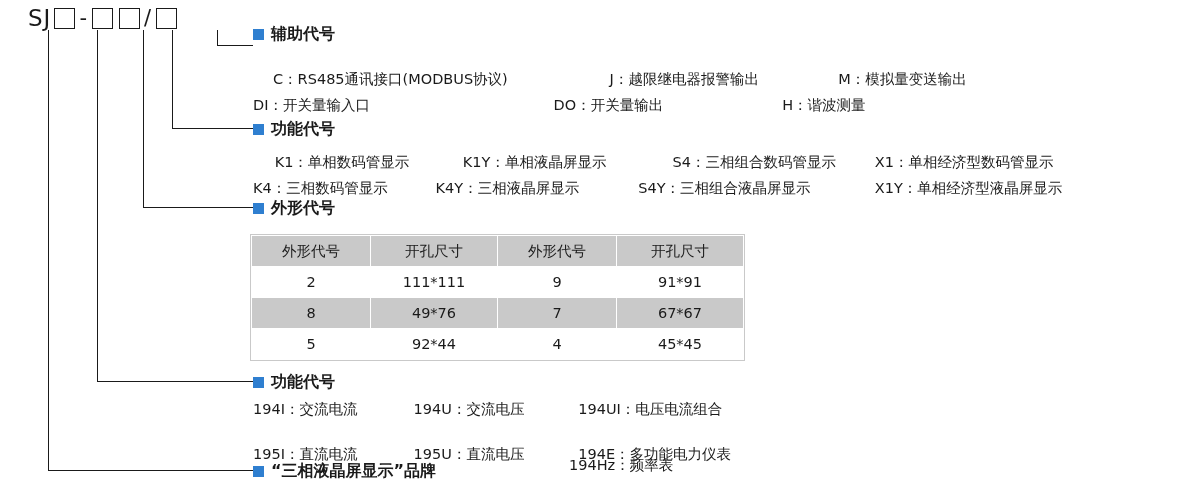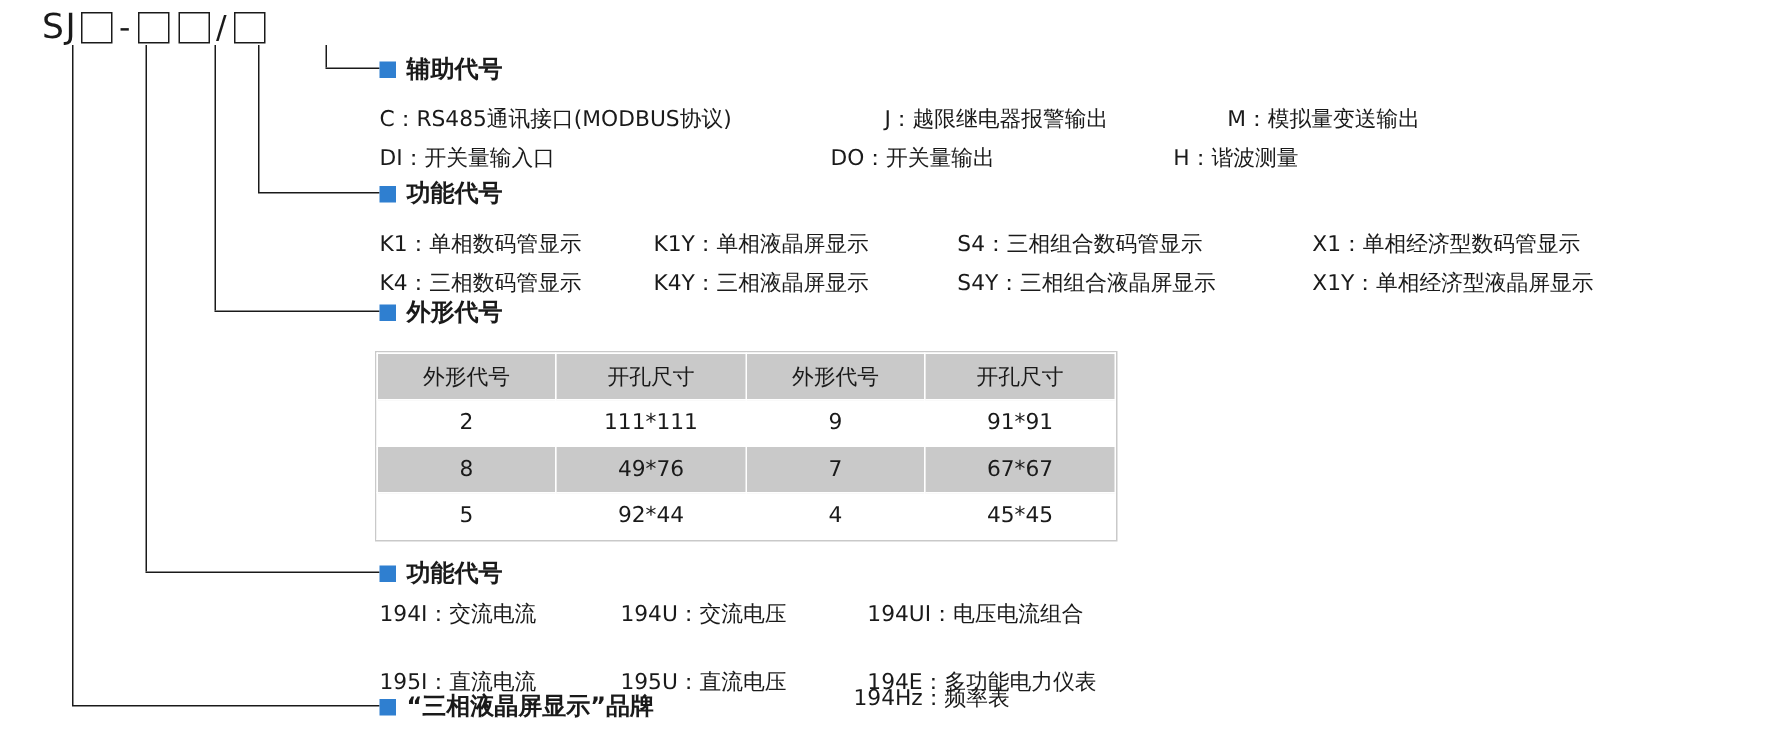--- a/index.html
+++ b/index.html
@@ -147,40 +147,40 @@
 
   <div class="vline" style="left:143px; top:30px; height:177px;"></div>
   <div class="hline" style="left:143px; top:207px; width:110px;"></div>
 
   <div class="vline" style="left:97px; top:30px; height:351px;"></div>
   <div class="hline" style="left:97px; top:381px; width:156px;"></div>
 
   <div class="vline" style="left:48px; top:30px; height:440px;"></div>
   <div class="hline" style="left:48px; top:470px; width:205px;"></div>
 
-  <div class="sect-head" style="left:253px; top:36px;">
+  <div class="sect-head" style="left:253px; top:24px;">
     <span class="sq"></span>
     <span>辅助代号</span>
   </div>
   <div class="tline" style="left:253px; top:70px;">
-    <span class="cell" style="width:296px;">C：RS485通讯接口(MODBUS协议)</span>
+    <span class="cell" style="width:296px;margin-left:20px;">C：RS485通讯接口(MODBUS协议)</span>
     <span class="cell" style="width:224px;padding-left:36px;">J：越限继电器报警输出</span>
     <span class="cell">M：模拟量变送输出</span>
   </div>
   <div class="tline" style="left:253px; top:96px;">
     <span class="cell" style="width:296px;">DI：开关量输入口</span>
     <span class="cell" style="width:224px;">DO：开关量输出</span>
     <span class="cell">H：谐波测量</span>
   </div>
 
   <div class="sect-head" style="left:253px; top:119px;">
     <span class="sq"></span>
     <span>功能代号</span>
   </div>
-  <div class="tline" style="left:253px; top:153px;">
+  <div class="tline" style="left:253px; top:153px;text-align:center;">
     <span class="cell" style="width:178px;">K1：单相数码管显示</span>
     <span class="cell" style="width:198px;">K1Y：单相液晶屏显示</span>
     <span class="cell" style="width:232px;">S4：三相组合数码管显示</span>
     <span class="cell">X1：单相经济型数码管显示</span>
   </div>
   <div class="tline" style="left:253px; top:179px;">
     <span class="cell" style="width:178px;">K4：三相数码管显示</span>
     <span class="cell" style="width:198px;">K4Y：三相液晶屏显示</span>
     <span class="cell" style="width:232px;">S4Y：三相组合液晶屏显示</span>
     <span class="cell">X1Y：单相经济型液晶屏显示</span>

